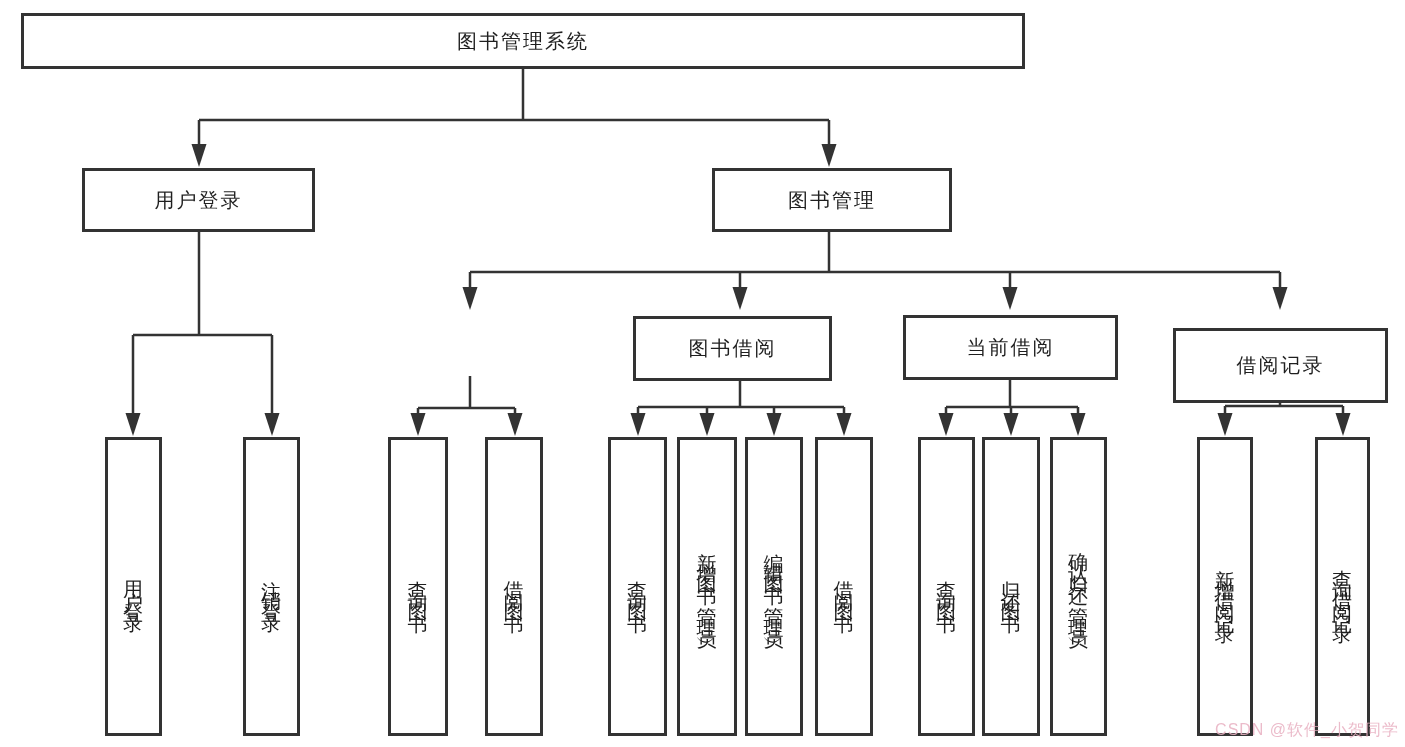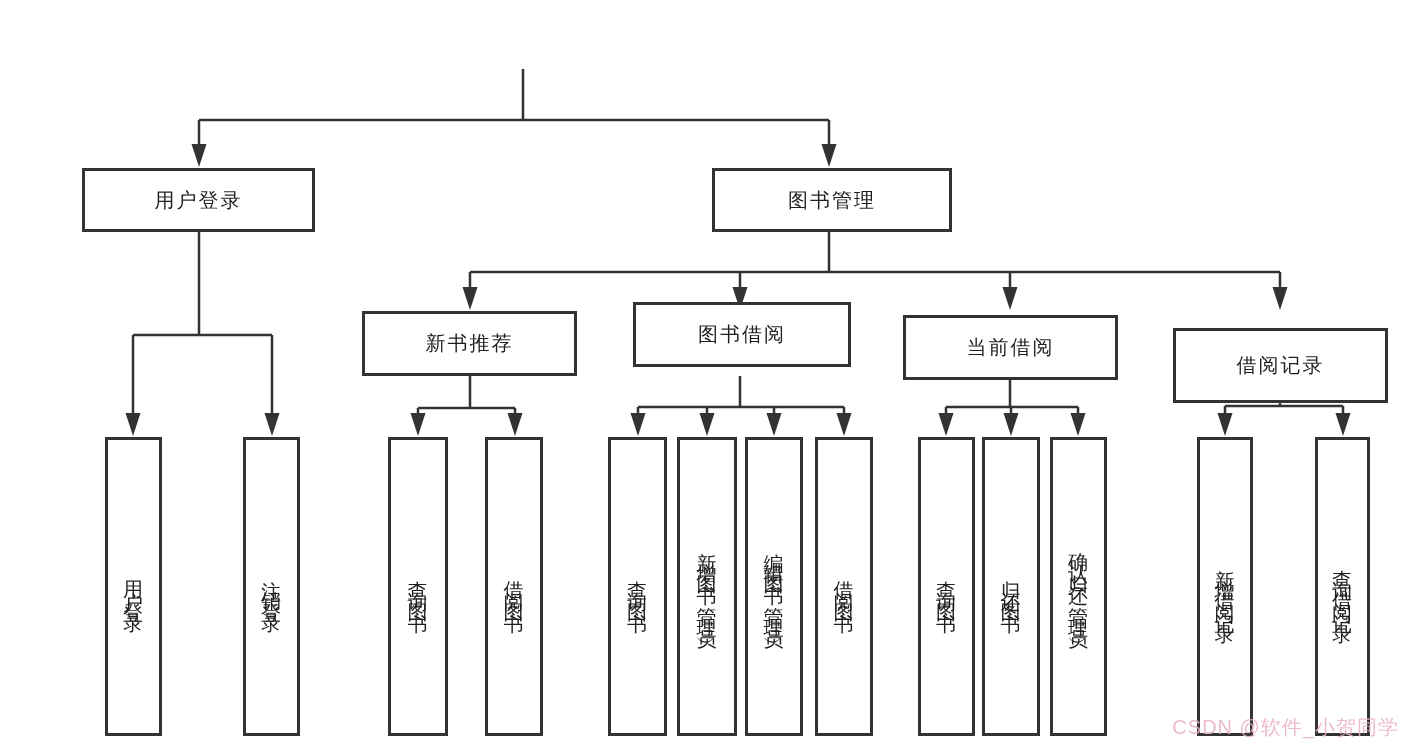--- a/index.html
+++ b/index.html
@@ -31,21 +31,21 @@
     writing-mode:vertical-rl;
     text-orientation:mixed;
     letter-spacing:11px;
     line-height:1;
     white-space:normal;
   }
   #watermark{
     position:absolute;
     right:6px;
     bottom:6px;
-    font-size:20px;
+    font-size:16px;
     letter-spacing:1px;
     color:var(--wm,#e8b4c4);
     opacity:.88;
     z-index:10;
     pointer-events:none;
   }
 </style>
 </head>
 <body>
 
@@ -84,32 +84,32 @@
       <polygon points="774,436 766.5,413 781.5,413"></polygon>
       <polygon points="844,436 836.5,413 851.5,413"></polygon>
       <polygon points="946,436 938.5,413 953.5,413"></polygon>
       <polygon points="1011,436 1003.5,413 1018.5,413"></polygon>
       <polygon points="1078,436 1070.5,413 1085.5,413"></polygon>
       <polygon points="1225,436 1217.5,413 1232.5,413"></polygon>
       <polygon points="1343,436 1335.5,413 1350.5,413"></polygon>
     </g>
   </svg>
 
+  <div class="node" style="left:21px;top:13px;width:1004px;height:56px">
+    <span class="label">图书管理系统</span>
+  </div>
 
   <div class="node" style="left:82px;top:168px;width:233px;height:64px">
     <span class="label">用户登录</span>
   </div>
   <div class="node" style="left:712px;top:168px;width:240px;height:64px">
     <span class="label">图书管理</span>
   </div>
 
-  <div class="node" style="left:362px;top:311px;width:215px;height:65px">
-    <span class="label">新书推荐</span>
-  </div>
-  <div class="node" style="left:633px;top:302px;width:218px;height:65px">
+  <div class="node" style="left:633px;top:316px;width:199px;height:65px">
     <span class="label">图书借阅</span>
   </div>
   <div class="node" style="left:903px;top:315px;width:215px;height:65px">
     <span class="label">当前借阅</span>
   </div>
   <div class="node" style="left:1173px;top:328px;width:215px;height:75px">
     <span class="label">借阅记录</span>
   </div>
 
   <div class="node v" style="left:105px;top:437px;width:57px;height:299px">

